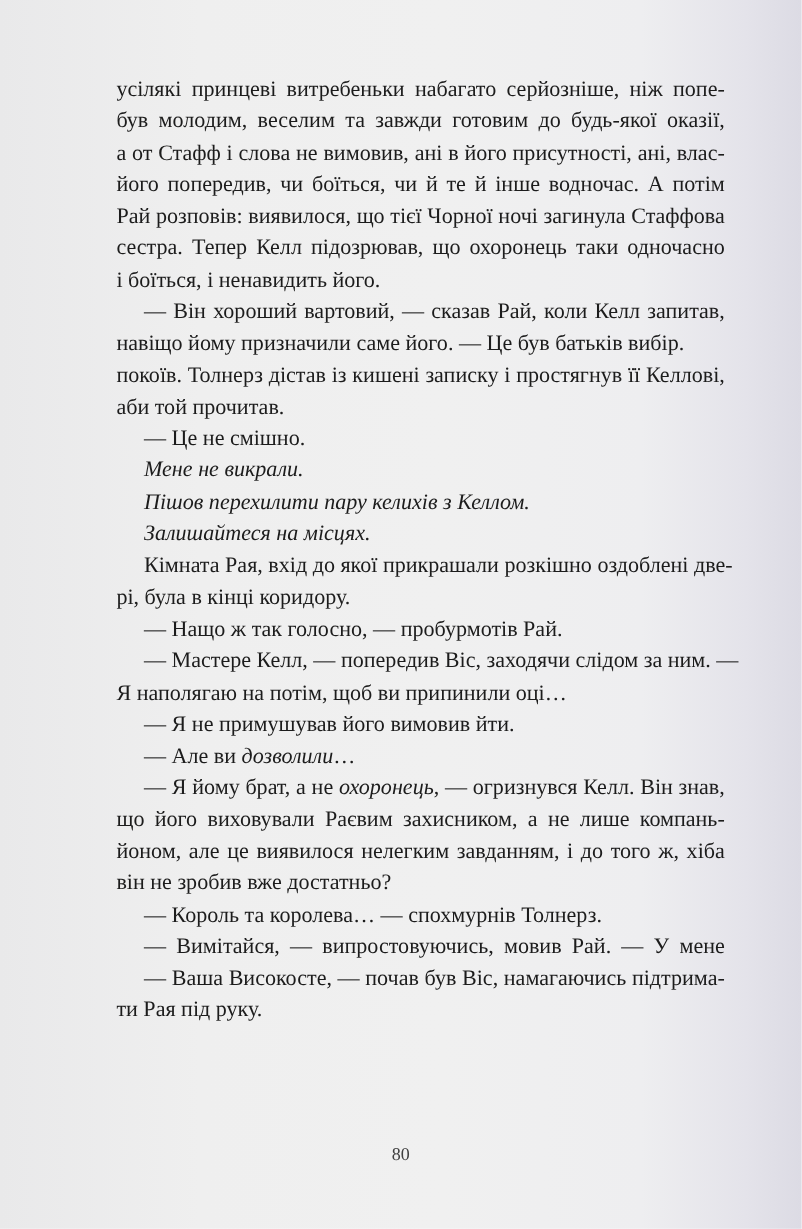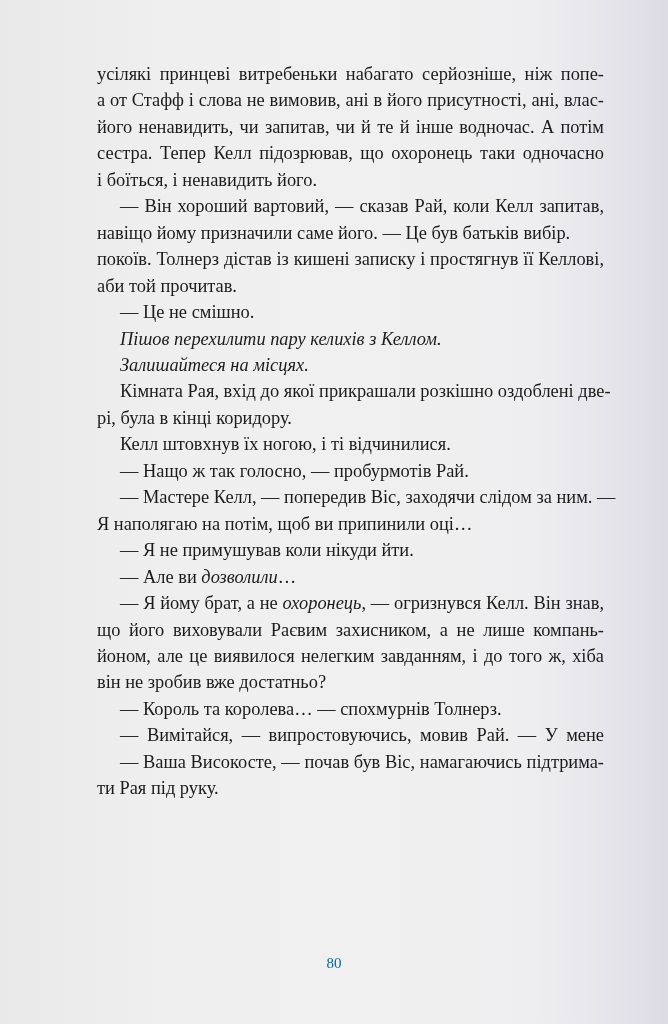--- a/index.html
+++ b/index.html
@@ -50,79 +50,81 @@
       padding-left: 23px;
     }
     .page-number {
       position: absolute;
       top: 955px;
       left: 0;
       width: 668px;
       text-align: center;
       font-family: "Liberation Serif", "DejaVu Serif", serif;
       font-size: 15px;
-      color: #0369a1;
+      color: #404040;
     }
   </style>
 </head>
 <body>
 
 <div class="page">
   <div class="text-block">
 
     <p>
       <span class="line">усілякі принцеві витребеньки набагато серйозніше, ніж попе-</span>
+      <span class="line">був молодим, веселим та завжди готовим до будь-якої оказії,</span>
       <span class="line">а от Стафф і слова не вимовив, ані в його присутності, ані, влас-</span>
-      <span class="line">його ненавидить, чи запитав, чи й те й інше водночас. А потім</span>
+      <span class="line">його попередив, чи боїться, чи й те й інше водночас. А потім</span>
+      <span class="line">Рай розповів: виявилося, що тієї Чорної ночі загинула Стаффова</span>
       <span class="line">сестра. Тепер Келл підозрював, що охоронець таки одночасно</span>
       <span class="line last">і боїться, і ненавидить його.</span>
     </p>
 
     <p>
       <span class="line ind">— Він хороший вартовий, — сказав Рай, коли Келл запитав,</span>
       <span class="line last">навіщо йому призначили саме його. — Це був батьків вибір.</span>
     </p>
 
     <p>
       <span class="line">покоїв. Толнерз дістав із кишені записку і простягнув її Келлові,</span>
       <span class="line last">аби той прочитав.</span>
     </p>
 
     <p>
       <span class="line ind last">— Це не смішно.</span>
     </p>
 
 
     <p>
+      <em class="line ind last">Мене не викрали.</em>
+    </p>
+    <p>
       <em class="line ind last">Пішов перехилити пару келихів з Келлом.</em>
     </p>
     <p>
       <em class="line ind last">Залишайтеся на місцях.</em>
     </p>
 
     <p>
       <span class="line ind">Кімната Рая, вхід до якої прикрашали розкішно оздоблені две-</span>
       <span class="line last">рі, була в кінці коридору.</span>
     </p>
 
-    <p>
-      <span class="line ind last">Келл штовхнув їх ногою, і ті відчинилися.</span>
-    </p>
 
     <p>
       <span class="line ind last">— Нащо ж так голосно, — пробурмотів Рай.</span>
     </p>
 
     <p>
       <span class="line ind">— Мастере Келл, — попередив Віс, заходячи слідом за ним. —</span>
       <span class="line last">Я наполягаю на потім, щоб ви припинили оці…</span>
     </p>
 
     <p>
-      <span class="line ind last">— Я не примушував коли нікуди йти.</span>
+      <span class="line ind last">— Я не примушував його вимовив йти.</span>
     </p>
 
     <p>
       <span class="line ind last"><span>— Але ви </span><em>дозволили</em><span>…</span></span>
     </p>
 
     <p>
       <span class="line ind"><span>— Я йому брат, а не </span><em>охоронець</em><span>, — огризнувся Келл. Він знав,</span></span>
       <span class="line">що його виховували Раєвим захисником, а не лише компань-</span>
       <span class="line">йоном, але це виявилося нелегким завданням, і до того ж, хіба</span>

